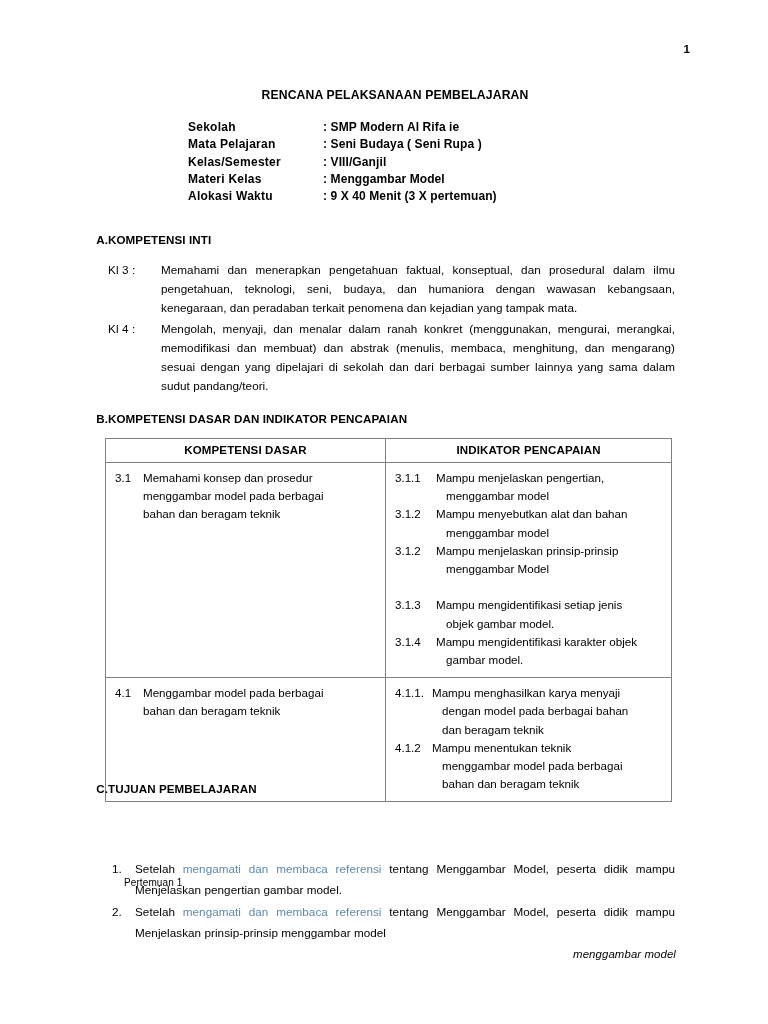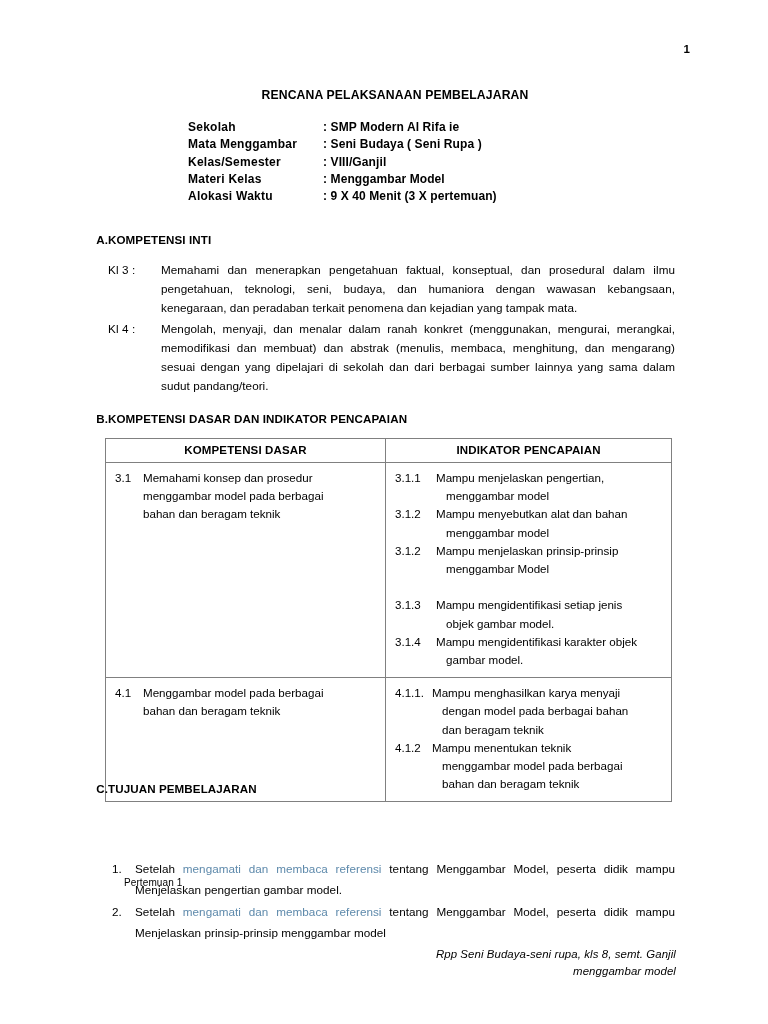--- a/index.html
+++ b/index.html
@@ -217,21 +217,21 @@
   <div class="page-number">1</div>
 
   <div class="doc-title">RENCANA PELAKSANAAN PEMBELAJARAN</div>
 
   <div class="identity">
     <div class="identity-row">
       <span class="identity-label">Sekolah</span>
       <span class="identity-value">: SMP Modern Al Rifa ie</span>
     </div>
     <div class="identity-row">
-      <span class="identity-label">Mata Menggambar</span>
+      <span class="identity-label">Mata Pelajaran</span>
       <span class="identity-value">: Seni Budaya ( Seni Rupa )</span>
     </div>
     <div class="identity-row">
       <span class="identity-label">Kelas/Semester</span>
       <span class="identity-value">: VIII/Ganjil</span>
     </div>
     <div class="identity-row">
       <span class="identity-label">Materi Kelas</span>
       <span class="identity-value">: Menggambar Model</span>
     </div>
@@ -376,17 +376,16 @@
       <span class="tujuan-num">1.</span>
       <span class="tujuan-text"><span>Setelah </span><span class="hl">mengamati dan membaca referensi</span><span> tentang Menggambar Model, peserta didik mampu Menjelaskan pengertian gambar model.</span></span>
     </div>
     <div class="tujuan-item">
       <span class="tujuan-num">2.</span>
       <span class="tujuan-text"><span>Setelah </span><span class="hl">mengamati dan membaca referensi</span><span> tentang Menggambar Model, peserta didik mampu Menjelaskan prinsip-prinsip menggambar model</span></span>
     </div>
   </div>
 
   <div class="footer">
-    <div>Rpp Seni Budaya-seni rupa, kls 8, semt. Ganjil</div>
     <div>menggambar model</div>
   </div>
 
 </div>
 
 </body></html>

